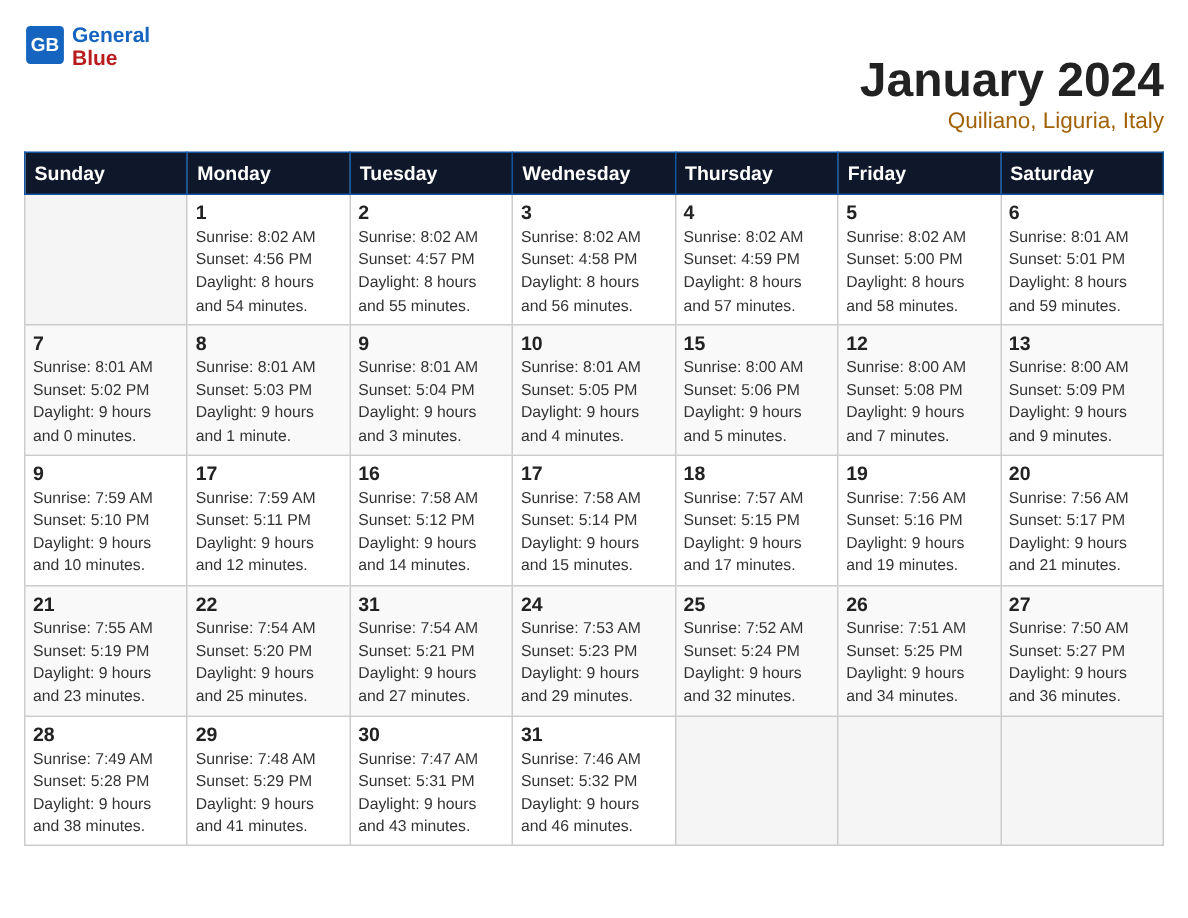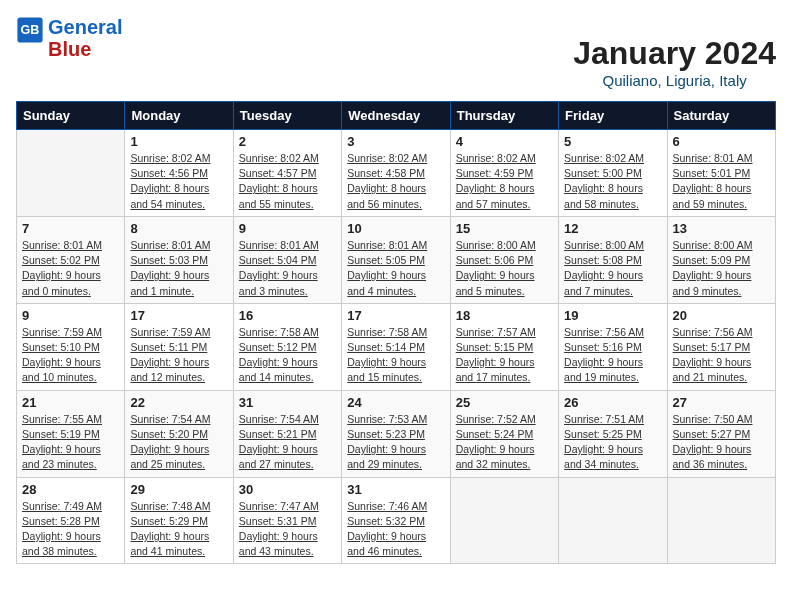--- a/index.html
+++ b/index.html
@@ -15,21 +15,21 @@
       justify-content: space-between;
       align-items: flex-start;
       margin-bottom: 12px;
     }
     .logo {
       display: flex;
       align-items: flex-start;
       gap: 4px;
     }
     .logo-text {
-      font-size: 20px;
+      font-size: 14px;
       font-weight: bold;
       color: #1a1a2e;
       line-height: 1.1;
     }
     .logo-text span {
       color: #1565c0;
     }
     .logo-icon {
       width: 28px;
       height: 28px;
@@ -38,22 +38,21 @@
       text-align: right;
     }
     .month-title {
       font-size: 32px;
       font-weight: bold;
       color: #222;
       margin-top: 19px;
     }
     .subtitle {
       font-size: 15px;
-      color: #0c4a6e;
-      text-align: center;
+      color: #a16207;
     }
     table {
       width: 100%;
       border-collapse: collapse;
       font-size: 11px;
     }
     thead tr th {
       background-color: #0f172a;
       color: #fff;
       text-align: left;
@@ -76,21 +75,20 @@
       font-size: 13px;
       font-weight: bold;
       color: #222;
       display: block;
       margin-bottom: 2px;
     }
     .day-info {
       color: #333;
       font-size: 10.5px;
       line-height: 1.45;
-      text-decoration: underline;
     }
     td.empty {
       background: #f5f5f5;
     }
   </style>
 </head>
 <body>
 
 <div class="header">
   <div class="logo">

